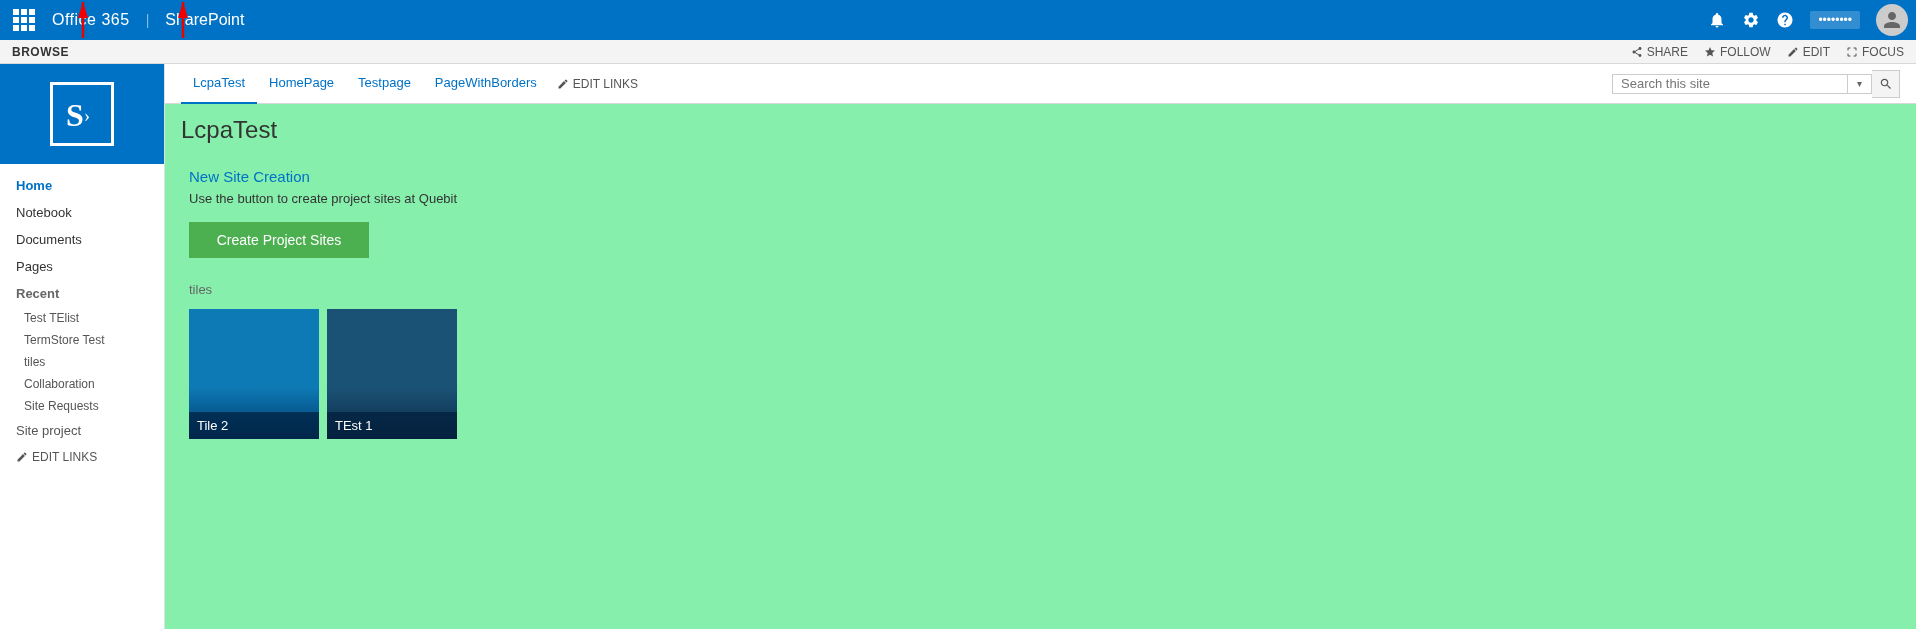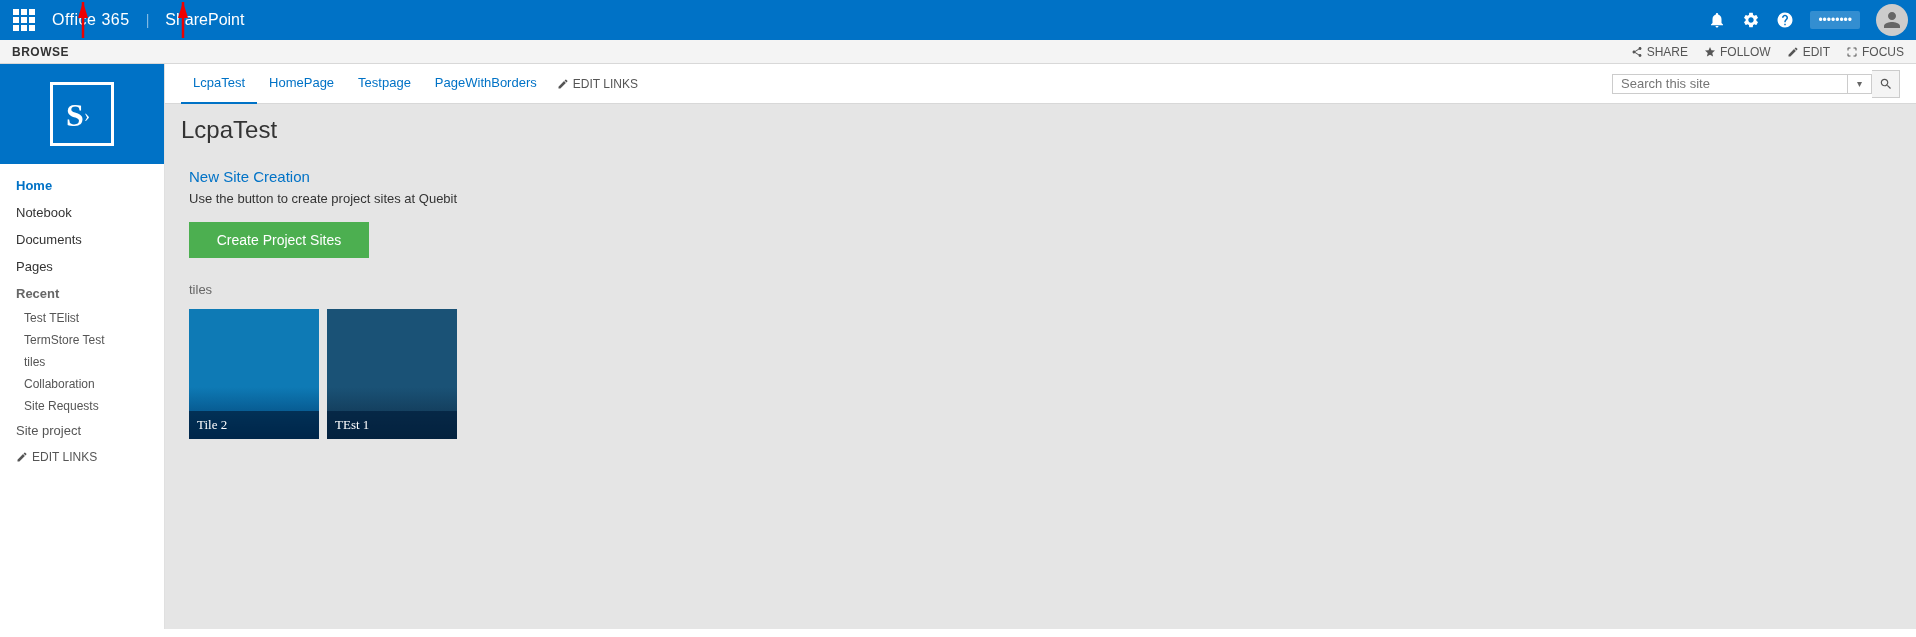--- a/index.html
+++ b/index.html
@@ -177,21 +177,21 @@
       padding: 6px 16px;
       font-size: 13px;
       color: #555;
       cursor: pointer;
     }
 
     
     .content-area {
       flex: 1;
       overflow-y: auto;
-      background: #e5e5e5;
+      background: #86efac;
     }
 
     
     .content-nav {
       display: flex;
       align-items: center;
       border-bottom: 1px solid #d8d8d8;
       padding: 0 16px;
       background: #fff;
       height: 40px;
@@ -315,21 +315,20 @@
     }
     .tile {
       width: 130px;
       height: 130px;
       background: linear-gradient(to bottom, #0072C6 60%, #003d6b 100%);
       display: flex;
       flex-direction: column;
       justify-content: flex-end;
       cursor: pointer;
       position: relative;
-      font-family: Liberation Serif, serif;
     }
     .tile-label {
       background: rgba(0,30,60,0.7);
       color: white;
       padding: 6px 8px;
       font-size: 13px;
       font-weight: 400;
     }
   </style>
 </head>

